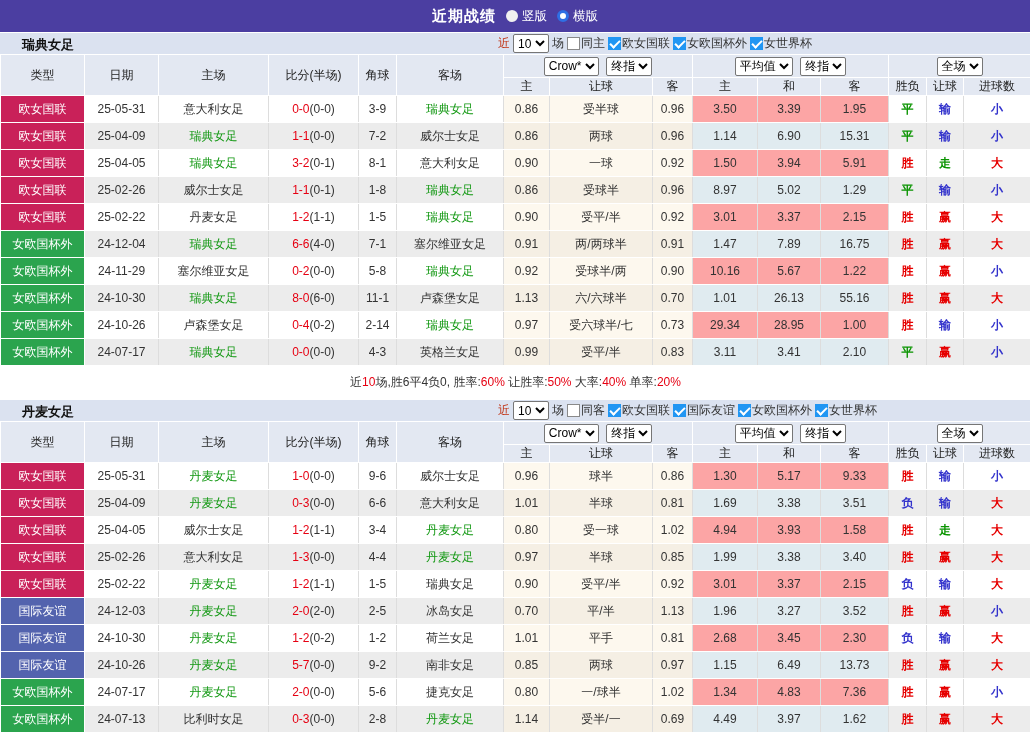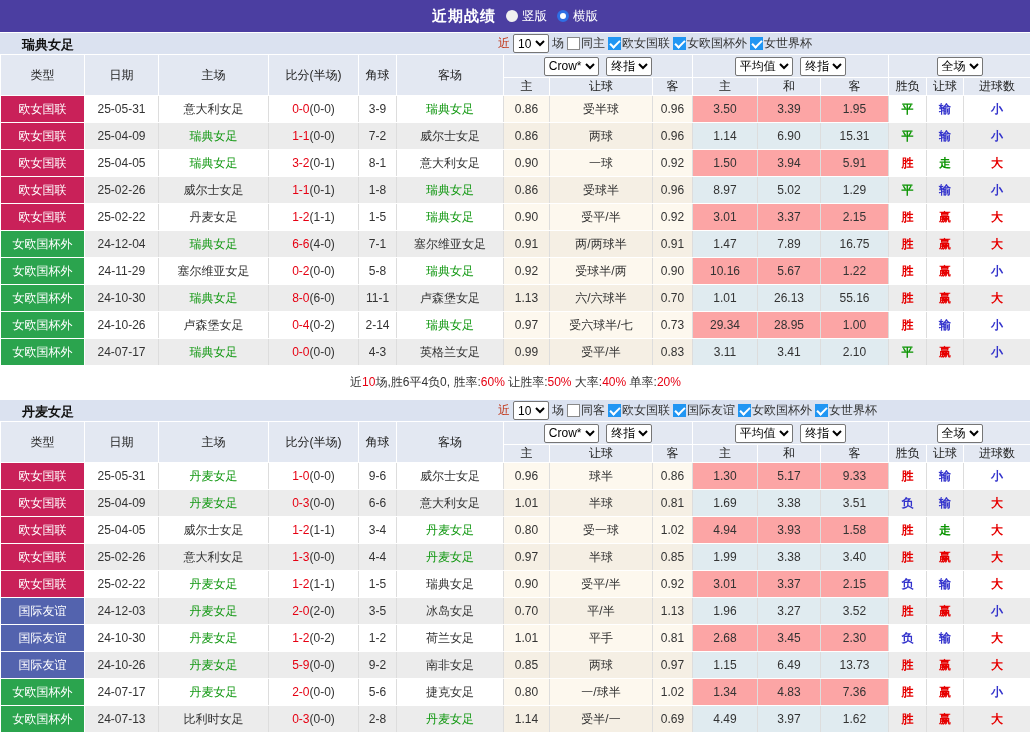--- a/index.html
+++ b/index.html
@@ -484,21 +484,21 @@
           <td class="c-avg">2.15</td>
           <td class="c-res" style="color: rgb(51, 51, 204);">负</td>
           <td class="c-res" style="color: rgb(51, 51, 204);">输</td>
           <td class="c-res" style="color: rgb(230, 0, 0);">大</td>
         </tr>
         <tr class="even">
           <td class="c-type" style="background: rgb(83, 99, 174);">国际友谊</td>
           <td class="c-date">24-12-03</td>
           <td class="c-team hl">丹麦女足</td>
           <td class="c-score"><span class="score-main">2-0</span><span class="score-half">(2-0)</span></td>
-          <td class="c-corner">3-5</td>
+          <td class="c-corner">2-5</td>
           <td class="c-team">冰岛女足</td>
           <td class="c-crow">0.70</td>
           <td class="c-crow">平/半</td>
           <td class="c-crow">1.13</td>
           <td class="c-avg">1.96</td>
           <td class="c-avg">3.27</td>
           <td class="c-avg">3.52</td>
           <td class="c-res" style="color: rgb(230, 0, 0);">胜</td>
           <td class="c-res" style="color: rgb(230, 0, 0);">赢</td>
           <td class="c-res" style="color: rgb(51, 51, 204);">小</td>
@@ -517,21 +517,21 @@
           <td class="c-avg">3.45</td>
           <td class="c-avg">2.30</td>
           <td class="c-res" style="color: rgb(51, 51, 204);">负</td>
           <td class="c-res" style="color: rgb(51, 51, 204);">输</td>
           <td class="c-res" style="color: rgb(230, 0, 0);">大</td>
         </tr>
         <tr class="even">
           <td class="c-type" style="background: rgb(83, 99, 174);">国际友谊</td>
           <td class="c-date">24-10-26</td>
           <td class="c-team hl">丹麦女足</td>
-          <td class="c-score"><span class="score-main">5-9</span><span class="score-half">(0-0)</span></td>
+          <td class="c-score"><span class="score-main">5-7</span><span class="score-half">(0-0)</span></td>
           <td class="c-corner">9-2</td>
           <td class="c-team">南非女足</td>
           <td class="c-crow">0.85</td>
           <td class="c-crow">两球</td>
           <td class="c-crow">0.97</td>
           <td class="c-avg">1.15</td>
           <td class="c-avg">6.49</td>
           <td class="c-avg">13.73</td>
           <td class="c-res" style="color: rgb(230, 0, 0);">胜</td>
           <td class="c-res" style="color: rgb(230, 0, 0);">赢</td>

